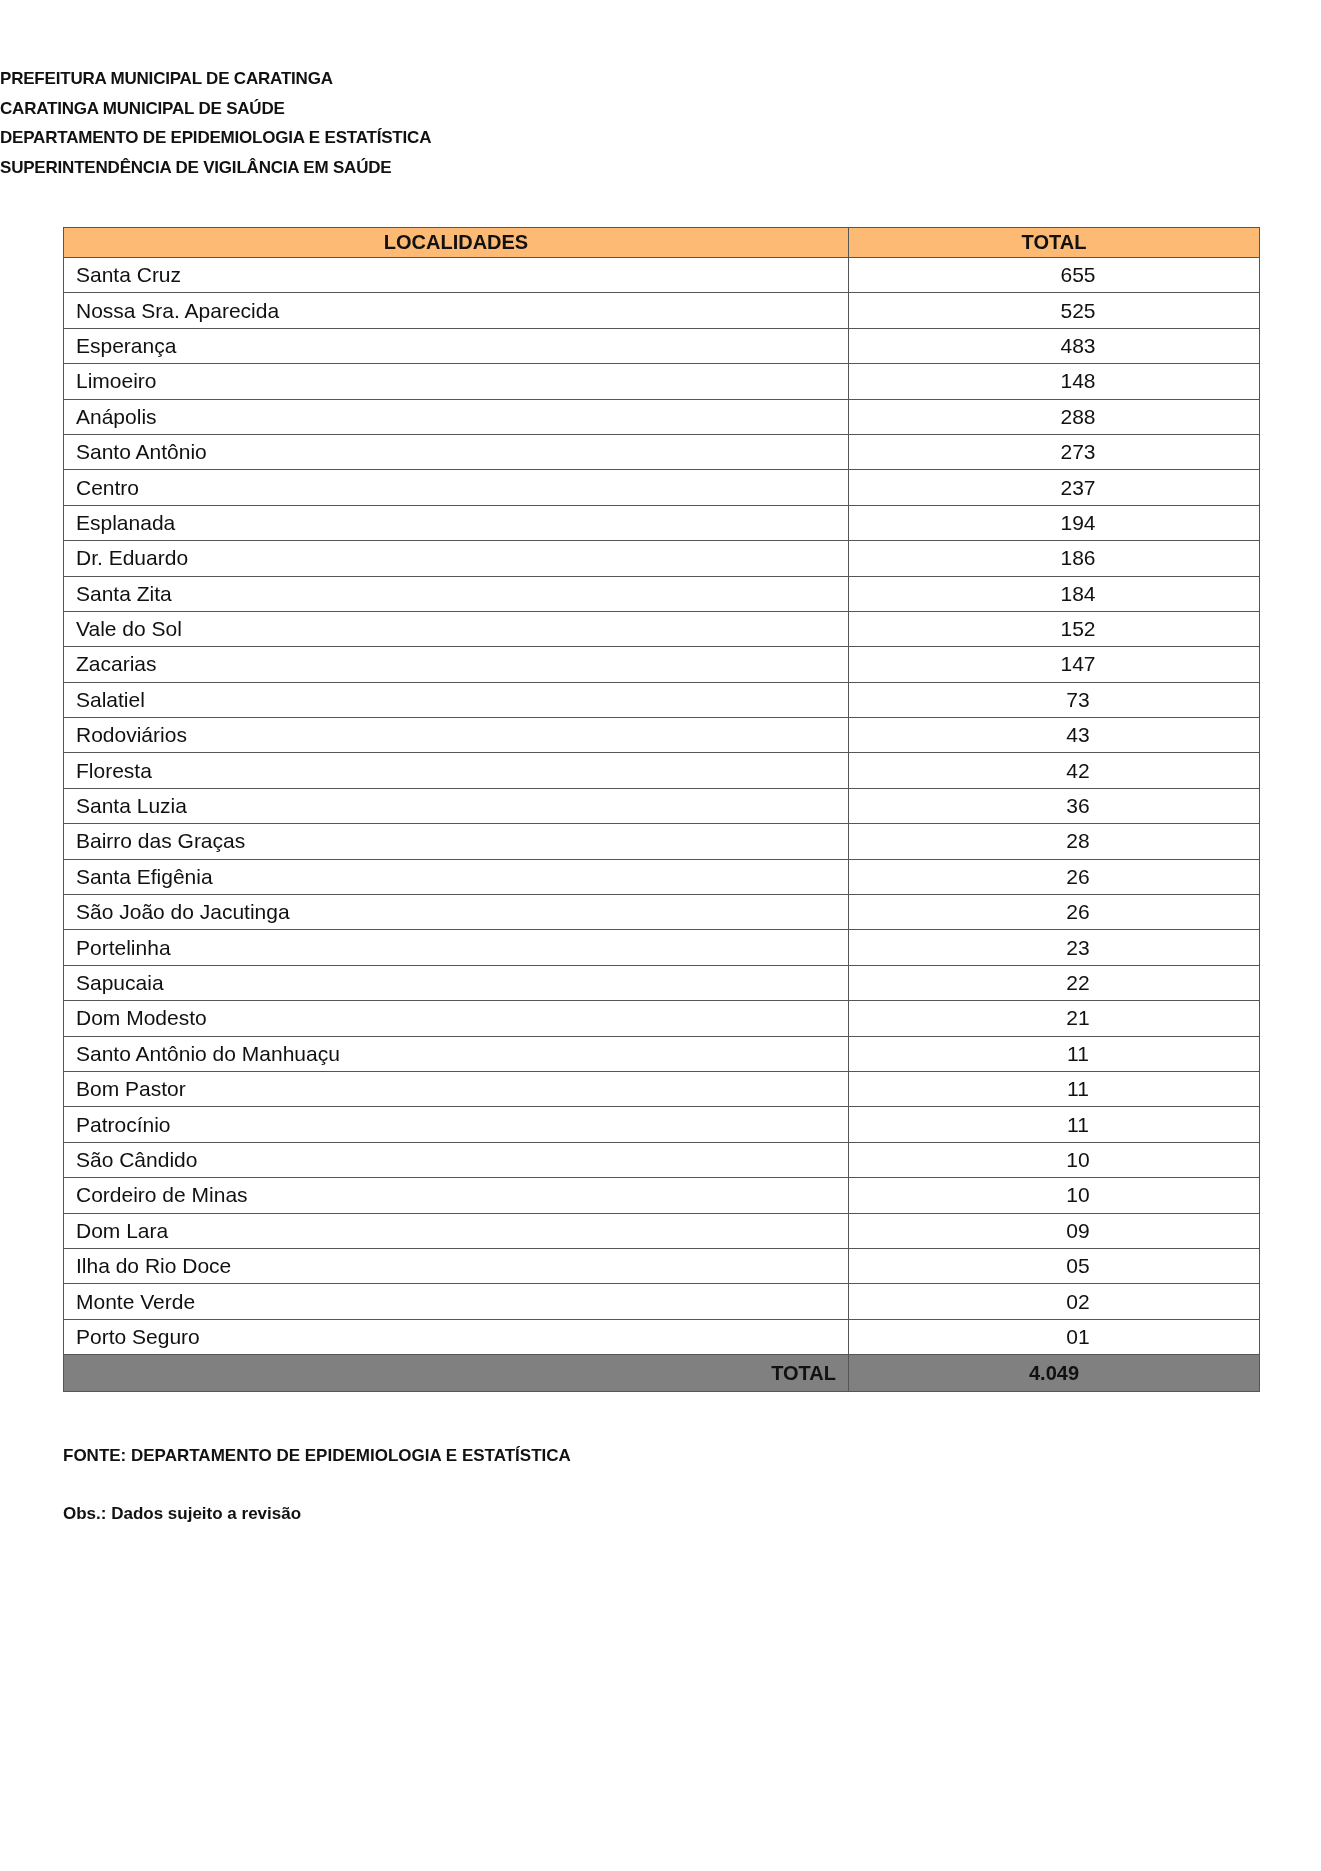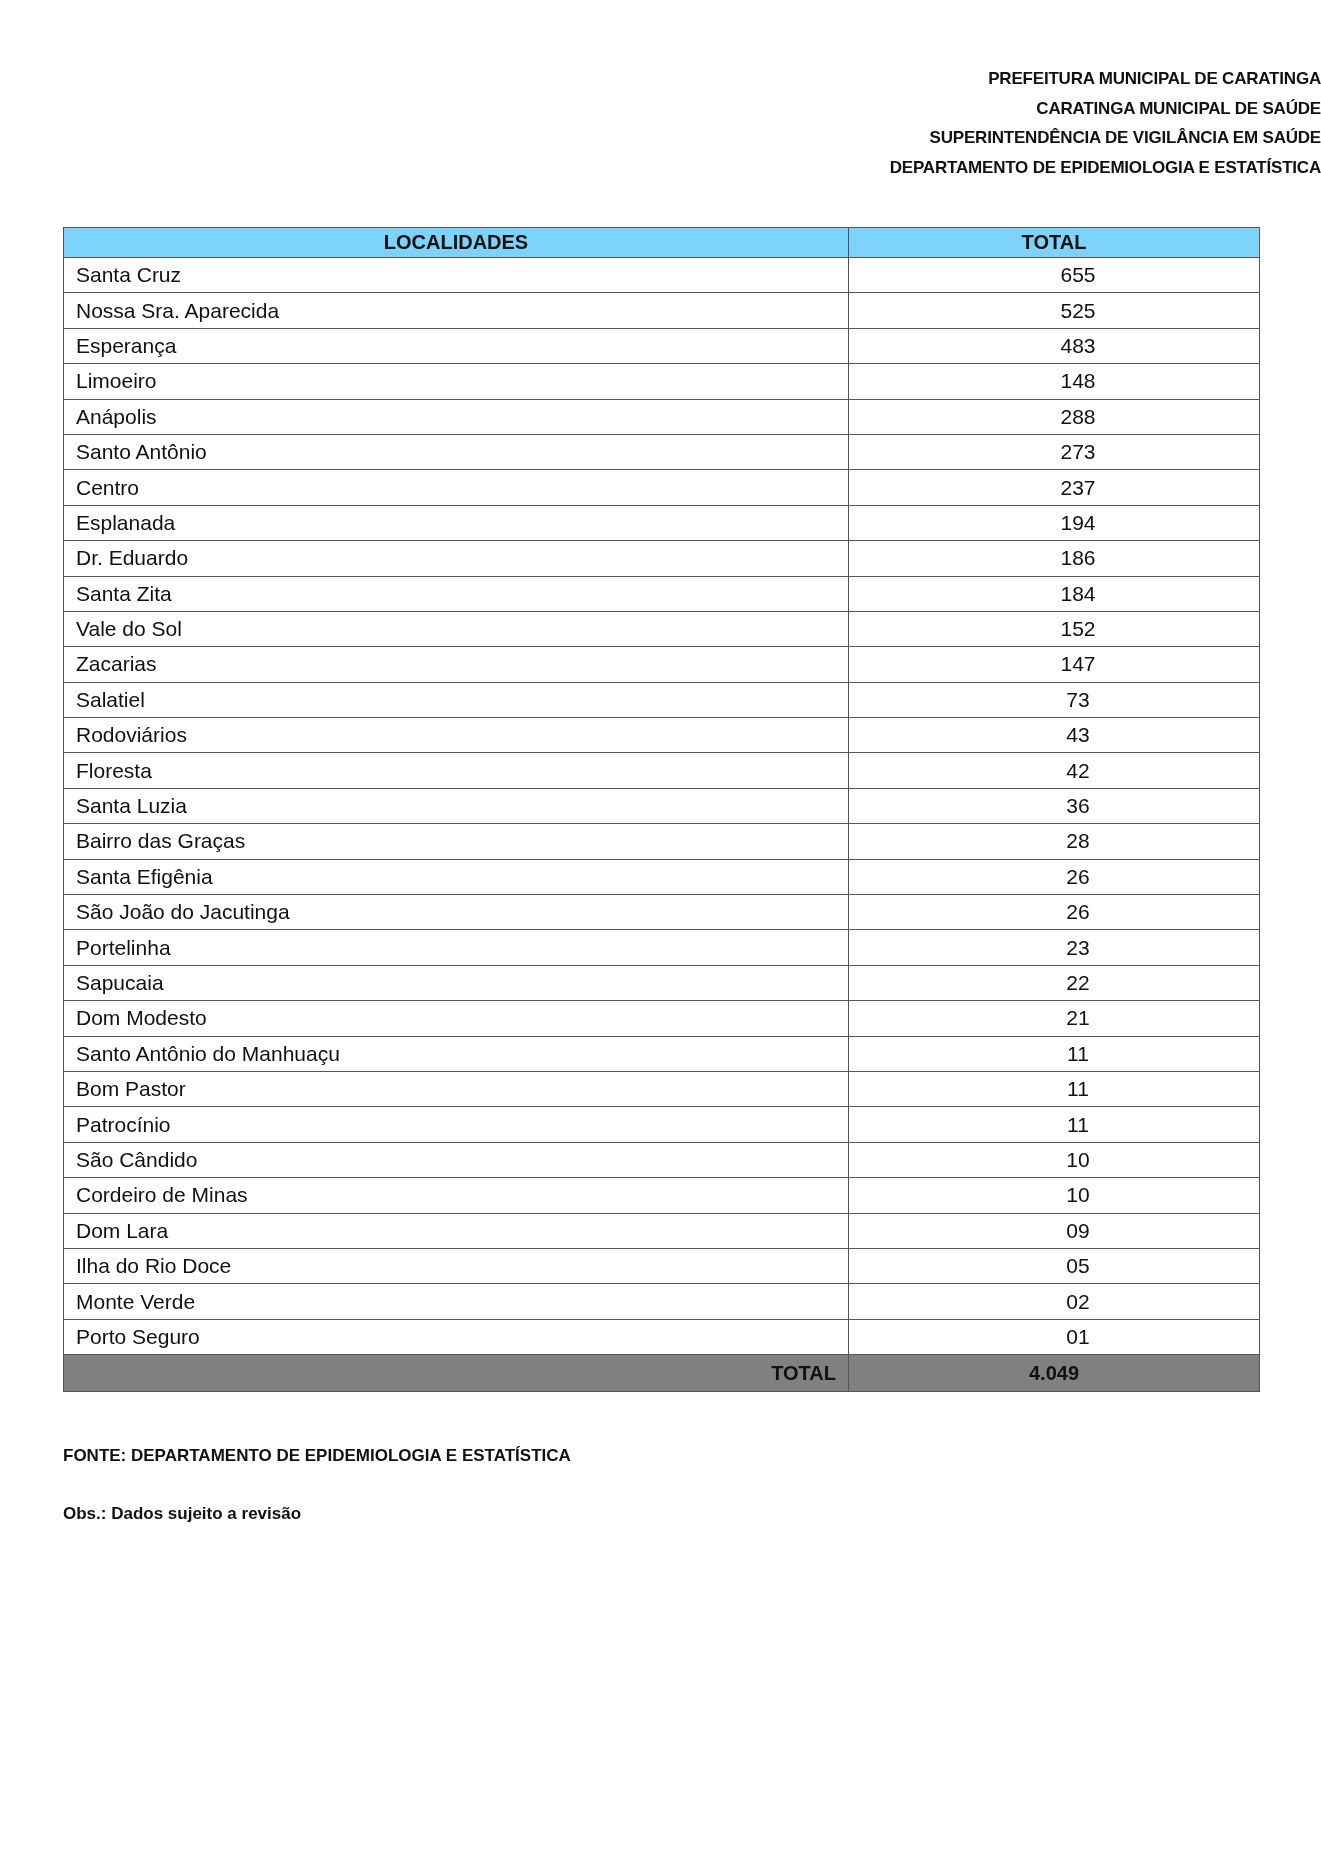--- a/index.html
+++ b/index.html
@@ -13,21 +13,21 @@
       position: relative;
       font-family: "Liberation Sans", sans-serif;
       color: #111111;
       overflow: hidden;
     }
     .header {
       position: absolute;
       top: 64px;
       left: 0;
       width: 1321px;
-      text-align: right;
+      text-align: left;
     }
     .header-line {
       font-weight: bold;
       font-size: 17px;
       line-height: 29.5px;
       letter-spacing: -0.2px;
       white-space: nowrap;
     }
     .table-wrap {
       position: absolute;
@@ -44,21 +44,21 @@
     col.c-tot { width: 411px; }
     th, td {
       border: 1.5px solid #555555;
       padding: 0;
       height: 34.4px;
       font-size: 21px;
       white-space: nowrap;
       overflow: hidden;
     }
     thead th {
-      background: #7dd3fc;
+      background: #fdba74;
       color: #111111;
       font-weight: bold;
       font-size: 20px;
       height: 29px;
       text-align: center;
     }
     td.loc {
       text-align: left;
       padding-left: 12px;
     }
@@ -91,22 +91,22 @@
       white-space: nowrap;
       margin-top: 28px;
     }
   </style>
 </head>
 <body>
 
 <div class="header">
   <div class="header-line">PREFEITURA MUNICIPAL DE CARATINGA</div>
   <div class="header-line">CARATINGA MUNICIPAL DE SAÚDE</div>
+  <div class="header-line">DEPARTAMENTO DE EPIDEMIOLOGIA E ESTATÍSTICA</div>
   <div class="header-line">SUPERINTENDÊNCIA DE VIGILÂNCIA EM SAÚDE</div>
-  <div class="header-line">DEPARTAMENTO DE EPIDEMIOLOGIA E ESTATÍSTICA</div>
 </div>
 
 <div class="table-wrap">
   <table>
     <colgroup>
       <col class="c-loc">
       <col class="c-tot">
     </colgroup>
     <thead>
       <tr>

